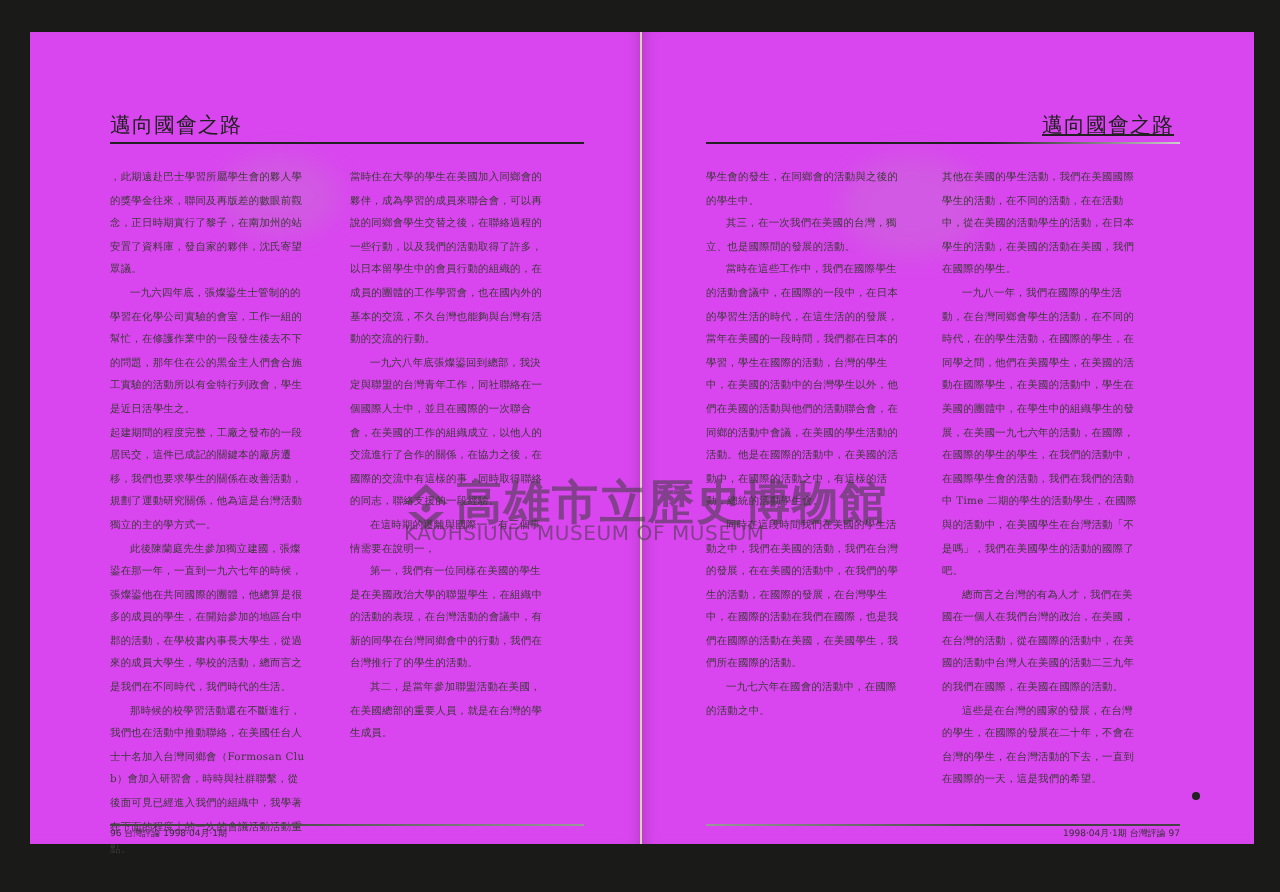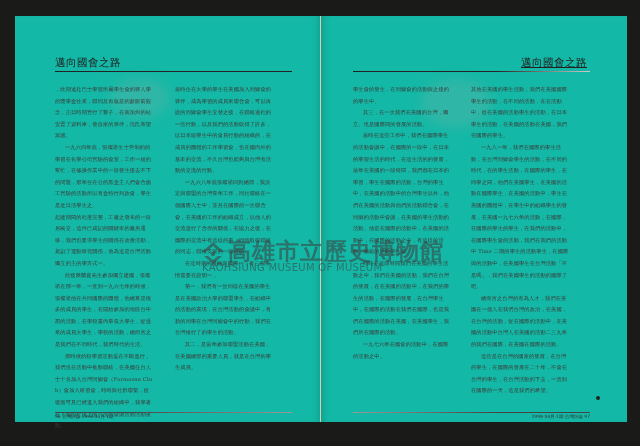--- a/index.html
+++ b/index.html
@@ -1,21 +1,21 @@
 <!DOCTYPE html>
 <html><head>
 <meta charset="utf-8">
 <style>
   html, body { margin: 0; padding: 0; }
   body {
     width: 640px; height: 446px; background: #1a1a18; position: relative; overflow: hidden;
     font-family: "DejaVu Serif", "Liberation Serif", serif;
   }
   .page {
-    position: absolute; top: 16px; height: 406px; background: #14b8a6;
+    position: absolute; top: 16px; height: 406px; background: #d946ef;
   }
   .page.left { left: 15px; width: 306px; box-shadow: inset -6px 0 8px -6px rgba(0,0,0,0.25); }
   .page.right { left: 321px; width: 306px; box-shadow: inset 6px 0 8px -6px rgba(0,0,0,0.25); }
   .spine { position: absolute; left: 320px; top: 16px; width: 1px; height: 406px; background: #d8d2b4; }
 
   .header-title {
     position: absolute; top: 40px; font-size: 10.5px; color: #222; letter-spacing: 0.5px;
     font-family: "DejaVu Sans", sans-serif;
   }
   .left .header-title { left: 40px; }

